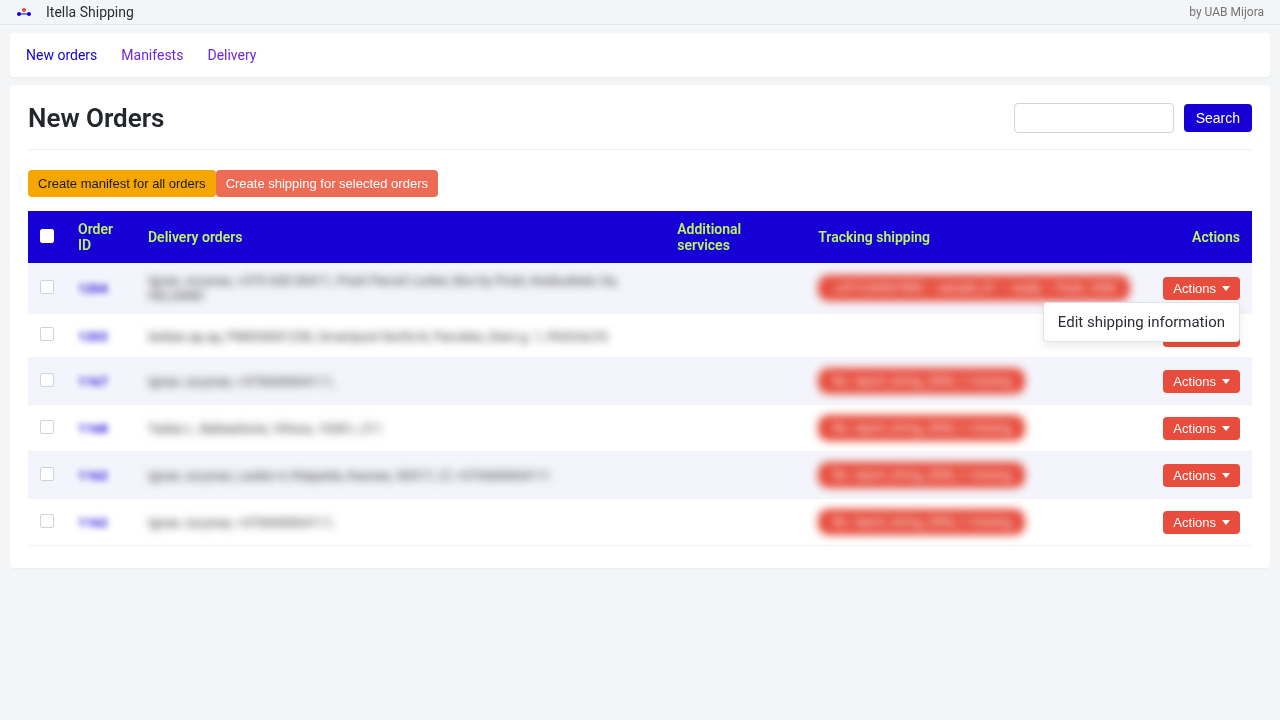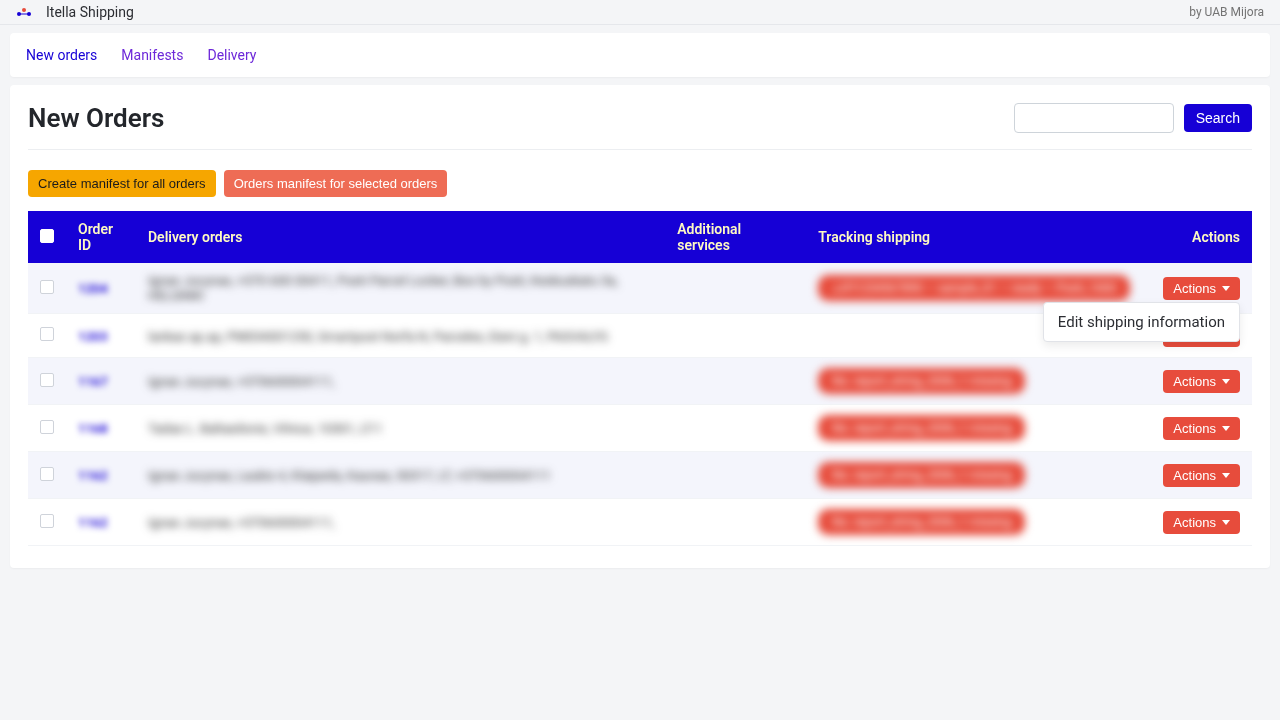--- a/index.html
+++ b/index.html
@@ -95,30 +95,29 @@
     white-space: nowrap;
     text-align: right;
   }
   .btn-primary { background: #1600d6; color: #fff; }
   .btn-warning { background: #f6a600; color: #1b1b1b; font-size: 13px; padding: 6px 10px;}
   .btn-coral   { background: #ee6c55; color: #fff; font-size: 13px; padding: 6px 10px;}
   .btn-red     { background: #e74c3c; color: #fff; font-size: 13px; padding: 4px 10px;}
   .btn-red .caret { margin-left: 6px; }
   .manifest-row {
     display: flex;
-    gap: 8px;
     margin: 20px 0 14px 0;
   }
   table.orders {
     width: 100%;
     border-collapse: collapse;
   }
   table.orders thead th {
     background: #1600d6;
-    color: #fef9c3;
+    color: #bef264;
     text-align: left;
     font-weight: 600;
     font-size: 14px;
     padding: 10px 12px;
   }
   table.orders thead th:first-child { width: 34px; text-align:center; }
   table.orders thead th.actions-col { text-align: right; width: 110px;}
   table.orders tbody td {
     padding: 10px 12px;
     vertical-align: middle;
@@ -216,21 +215,21 @@
   <div class="main-head">
     <h1 class="page-title">New Orders</h1>
     <div class="search-area">
       <input class="search-input" type="text" value="" style="">
       <button class="btn btn-primary">Search</button>
     </div>
   </div>
 
   <div class="manifest-row">
     <button class="btn btn-warning">Create manifest for all orders</button>
-    <button class="btn btn-coral">Orders manifest for selected orders</button>
+    <button class="btn btn-coral">Create shipping for selected orders</button>
   </div>
 
   <table class="orders">
     <thead>
       <tr>
         <th>
           <span class="checkbox"></span>
         </th>
         <th>Order ID</th>
         <th>Delivery orders</th>

